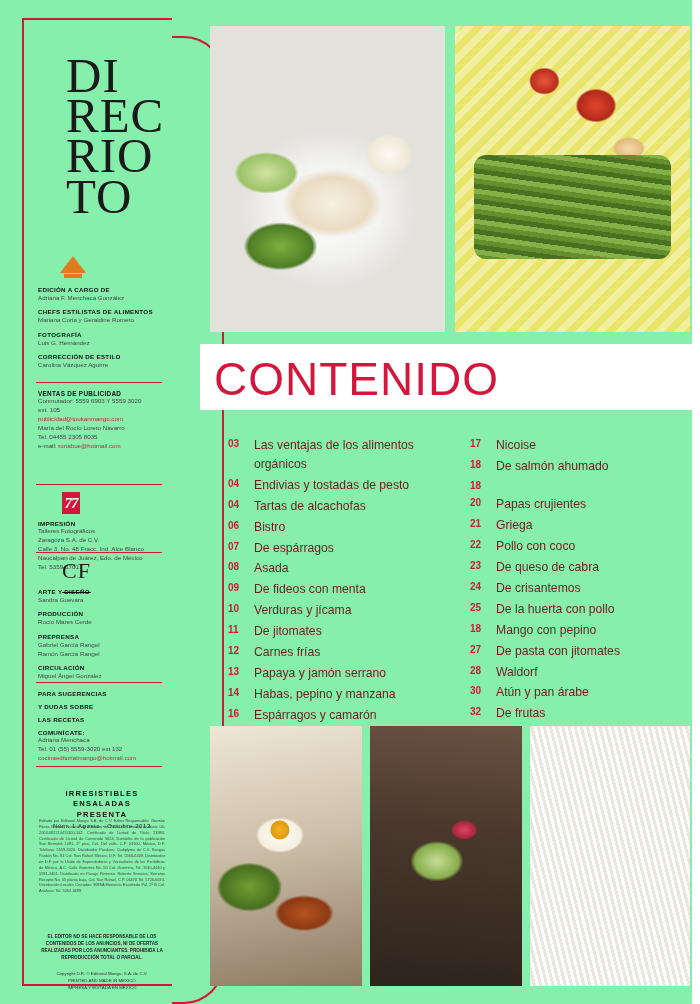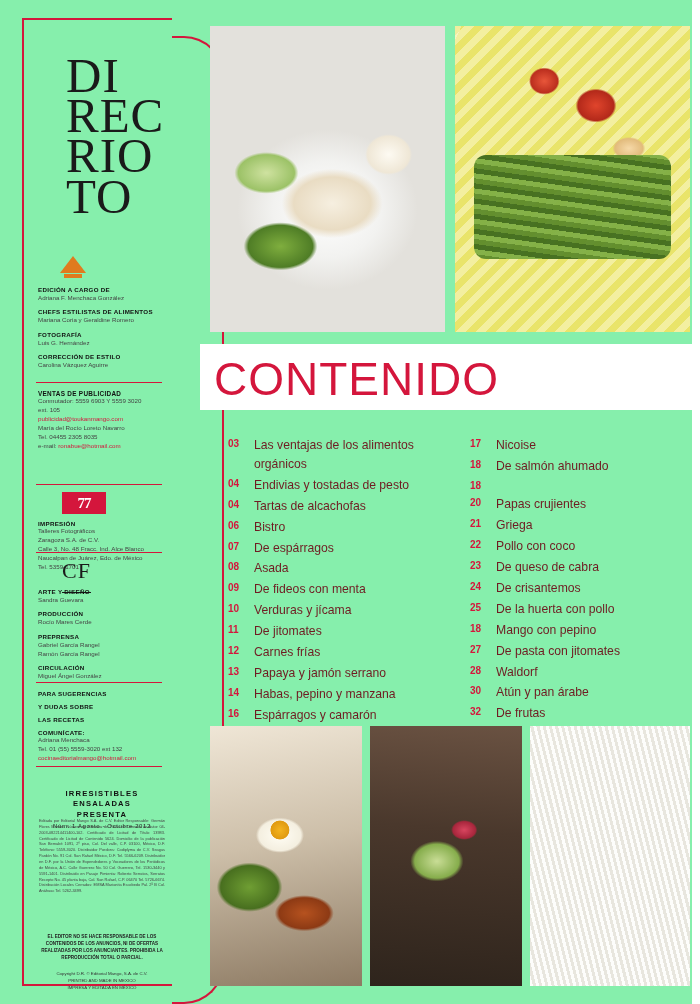--- a/index.html
+++ b/index.html
@@ -103,25 +103,26 @@
     left: 16px; top: 372px;
     width: 128px;
   }
   .sec-ventas .cr-head { font-size: 6.4px; }
   .sec-ventas .line { font-size: 6.2px; color: #444; line-height: 1.45; }
   .sec-ventas .red { color: #d4163c; }
 
   .logo-77 {
     position: absolute;
     left: 40px; top: 474px;
-    width: 44px; height: 22px;
+    width: 18px; height: 22px;
     background: #d4163c;
     color: #fff;
     font-family: "Liberation Serif", serif;
     font-size: 15px;
+    font-style: italic;
     font-weight: 700;
     text-align: center;
     line-height: 22px;
     letter-spacing: -1px;
   }
 
   .sec-impresion {
     position: absolute;
     left: 16px; top: 502px;
     width: 128px;

